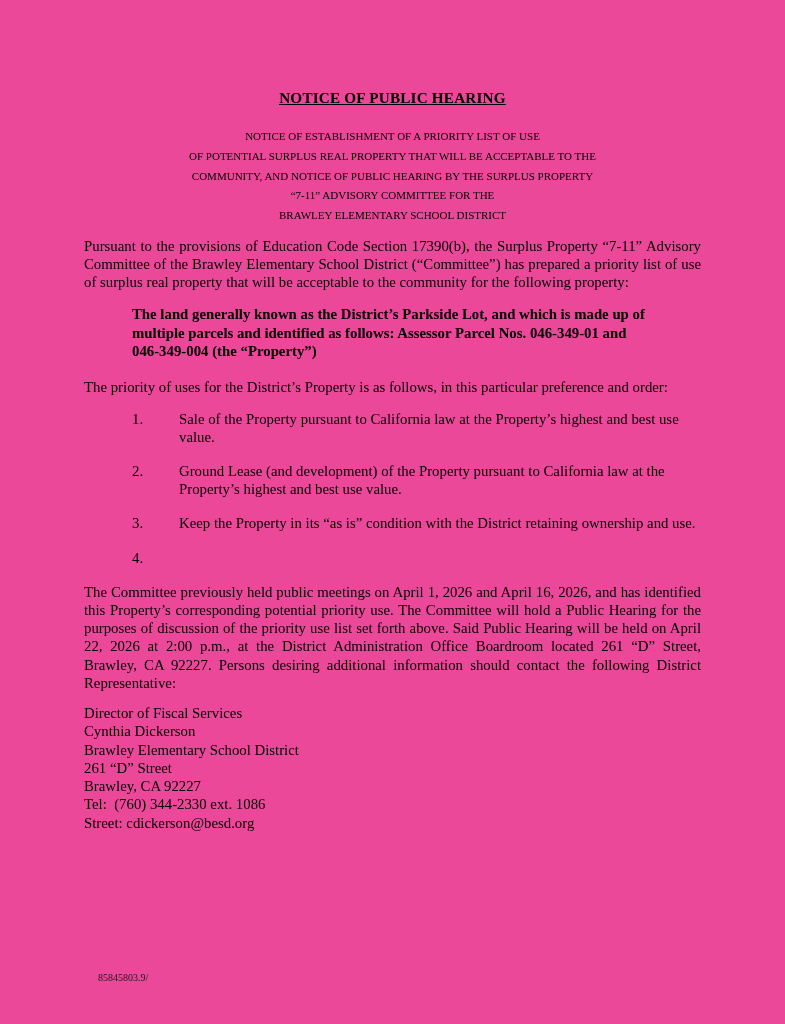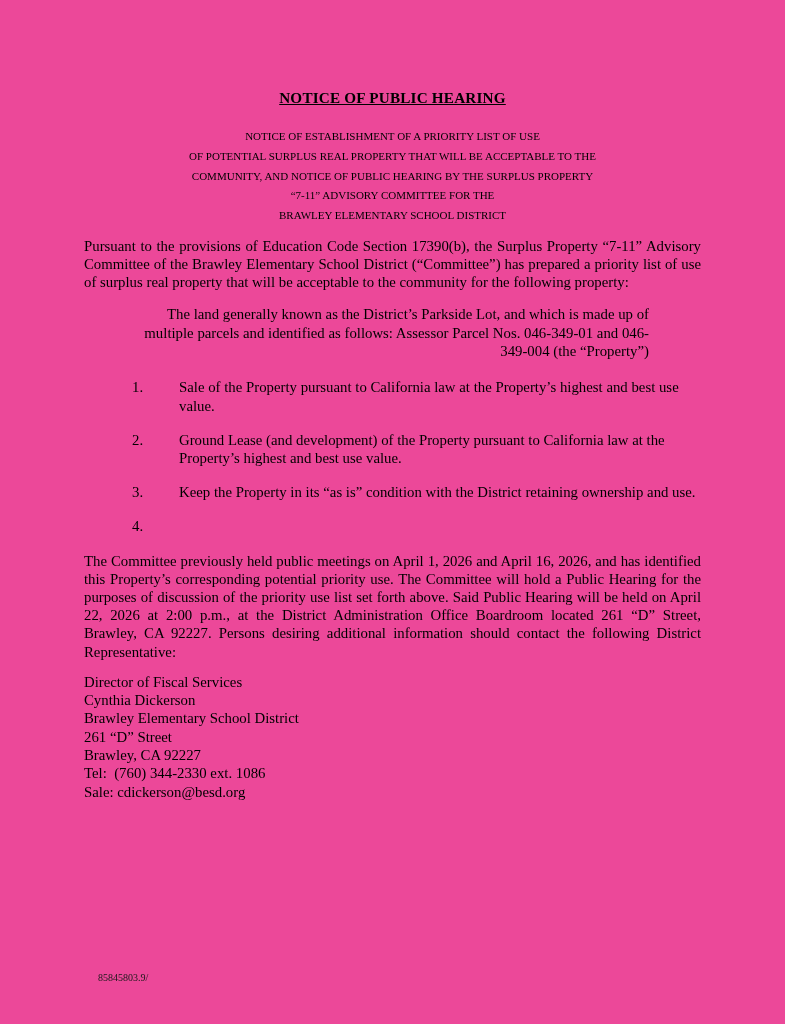--- a/index.html
+++ b/index.html
@@ -46,23 +46,24 @@
   }
   .para {
     font-size: 14.8px;
     line-height: 18.2px;
     text-align: justify;
     margin: 0 0 13px 0;
   }
   .property-desc {
     font-size: 14.8px;
     line-height: 18.9px;
-    text-align: right;
+    text-align: left;
     margin: 0 0 17px 48px;
     padding-right: 52px;
+    font-weight: bold;
   }
   .list {
     margin: 0;
   }
   .list-item {
     display: flex;
     font-size: 14.8px;
     line-height: 18.2px;
     margin: 0 0 16px 0;
   }
@@ -109,20 +110,21 @@
       <div>OF POTENTIAL SURPLUS REAL PROPERTY THAT WILL BE ACCEPTABLE TO THE</div>
       <div>COMMUNITY, AND NOTICE OF PUBLIC HEARING BY THE SURPLUS PROPERTY</div>
       <div>“7-11” ADVISORY COMMITTEE FOR THE</div>
       <div>BRAWLEY ELEMENTARY SCHOOL DISTRICT</div>
     </div>
 
     <p class="para">Pursuant to the provisions of Education Code Section 17390(b), the Surplus Property “7-11” Advisory Committee of the Brawley Elementary School District (“Committee”) has prepared a priority list of use of surplus real property that will be acceptable to the community for the following property:</p>
 
     <div class="property-desc">The land generally known as the District’s Parkside Lot, and which is made up of multiple parcels and identified as follows: Assessor Parcel Nos. 046-349-01 and 046-349-004 (the “Property”)</div>
 
+    <p class="para">The priority of uses for the District’s Property is as follows, in this particular preference and order:</p>
 
     <div class="list">
       <div class="list-item">
         <span class="list-num">1.</span>
         <span class="list-text">Sale of the Property pursuant to California law at the Property’s highest and best use value.</span>
       </div>
       <div class="list-item">
         <span class="list-num">2.</span>
         <span class="list-text">Ground Lease (and development) of the Property pursuant to California law at the Property’s highest and best use value.</span>
       </div>
@@ -137,19 +139,19 @@
 
     <p class="para para-last">The Committee previously held public meetings on April 1, 2026 and April 16, 2026, and has identified this Property’s corresponding potential priority use.  The Committee will hold a Public Hearing for the purposes of discussion of the priority use list set forth above.  Said Public Hearing will be held on April 22, 2026 at 2:00 p.m., at the District Administration Office Boardroom located 261 “D” Street, Brawley, CA 92227.  Persons desiring additional information should contact the following District Representative:</p>
 
     <div class="contact">
       <div class="contact-line">Director of Fiscal Services</div>
       <div class="contact-line">Cynthia Dickerson</div>
       <div class="contact-line">Brawley Elementary School District</div>
       <div class="contact-line">261 “D” Street</div>
       <div class="contact-line">Brawley, CA 92227</div>
       <div class="contact-line">Tel:  (760) 344-2330 ext. 1086</div>
-      <div class="contact-line">Sale: cdickerson@besd.org</div>
+      <div class="contact-line">Street: cdickerson@besd.org</div>
     </div>
 
   </div>
 
   <div class="footer-note">85845803.9/</div>
 </div>
 
 </body></html>

